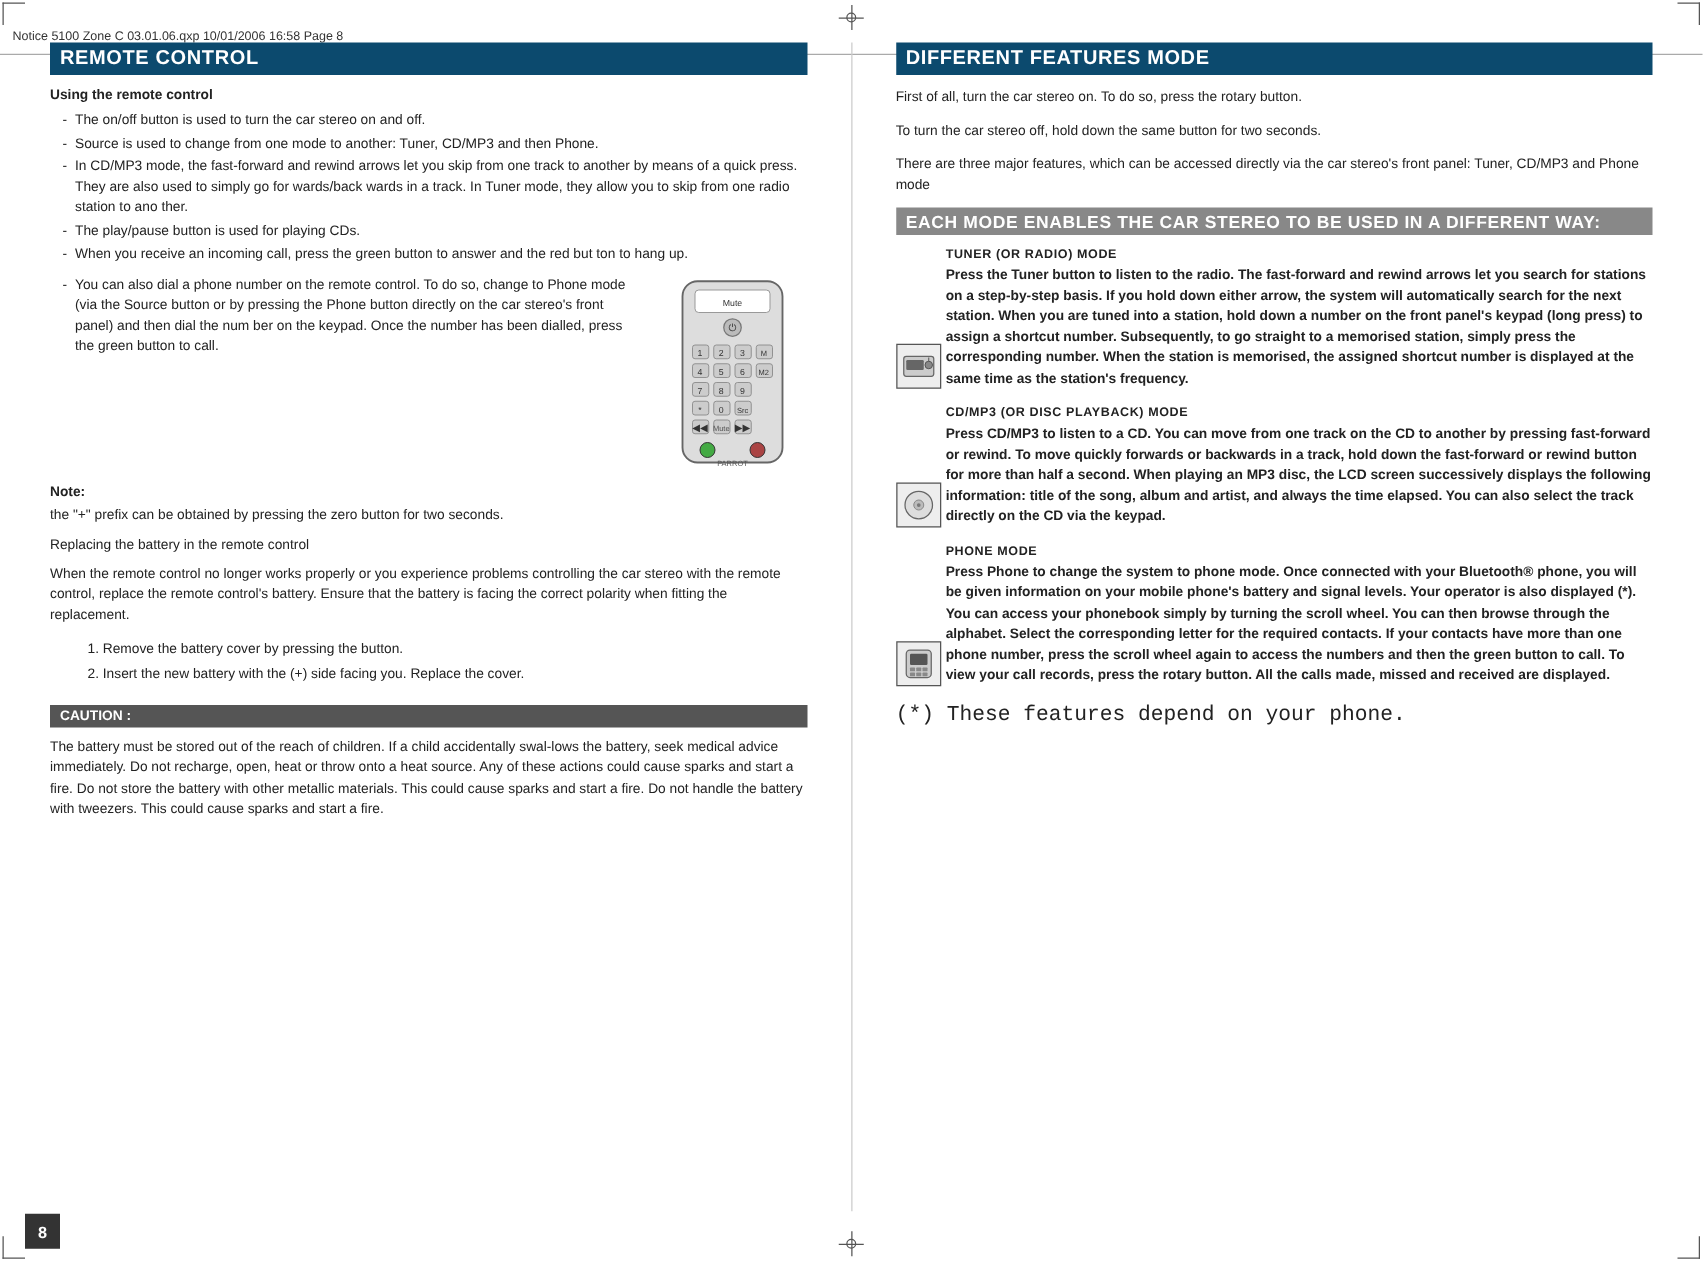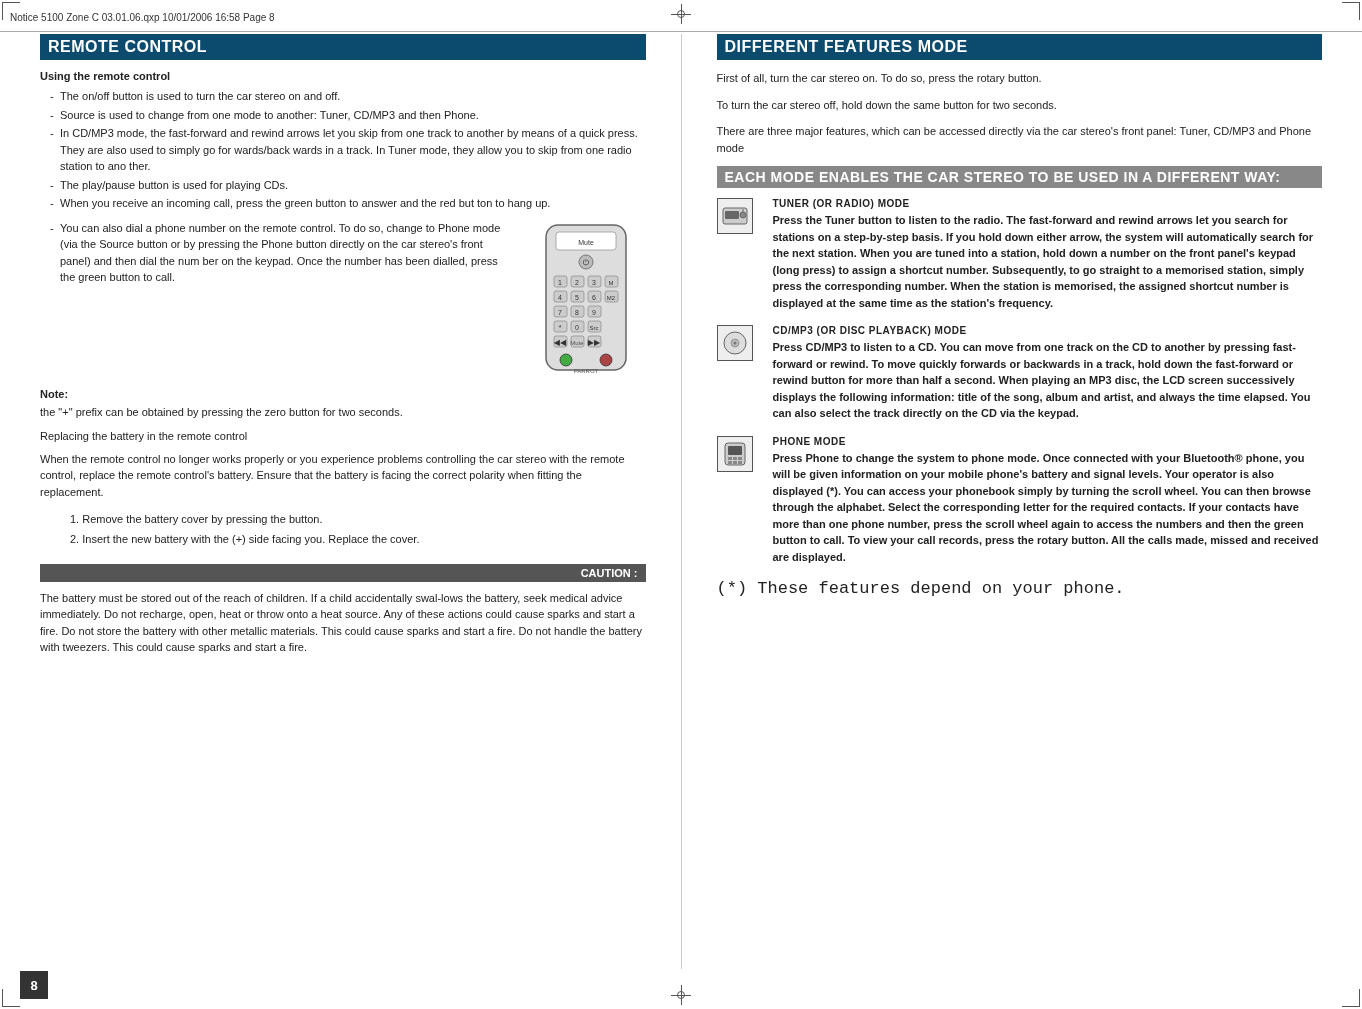--- a/index.html
+++ b/index.html
@@ -9,21 +9,21 @@
       font-size: 11px;
       color: #222;
       width: 1362px;
       min-height: 1009px;
       position: relative;
     }
 
     
     .page-header {
       position: absolute;
-      top: 4px; left: 0; right: 0;
+      top: 16px; left: 0; right: 0;
       height: 28px;
       border-bottom: 1px solid #aaa;
       display: flex;
       align-items: center;
       padding: 0 10px;
     }
     .page-header-text {
       font-size: 10px;
       color: #333;
     }
@@ -162,21 +162,20 @@
     }
 
     .caution-header {
       background: #555;
       color: #fff;
       font-weight: bold;
       font-size: 11px;
       padding: 3px 8px;
       margin-top: 14px;
       margin-bottom: 8px;
-      text-align: right;
     }
 
     .caution-text {
       font-size: 11px;
       line-height: 1.5;
     }
 
     
     .features-intro {
       font-size: 11px;
@@ -190,23 +189,23 @@
       font-size: 14px;
       font-weight: bold;
       padding: 3px 8px;
       margin-bottom: 10px;
       letter-spacing: 0.5px;
       text-transform: uppercase;
     }
 
     .mode-item {
       display: flex;
-      gap: 20px;
+      gap: 4px;
       margin-bottom: 14px;
-      align-items: flex-start;
+      align-items: flex-end;
     }
 
     .mode-icon {
       width: 36px;
       height: 36px;
       flex-shrink: 0;
       border: 1px solid #555;
       display: flex;
       align-items: center;
       justify-content: center;

